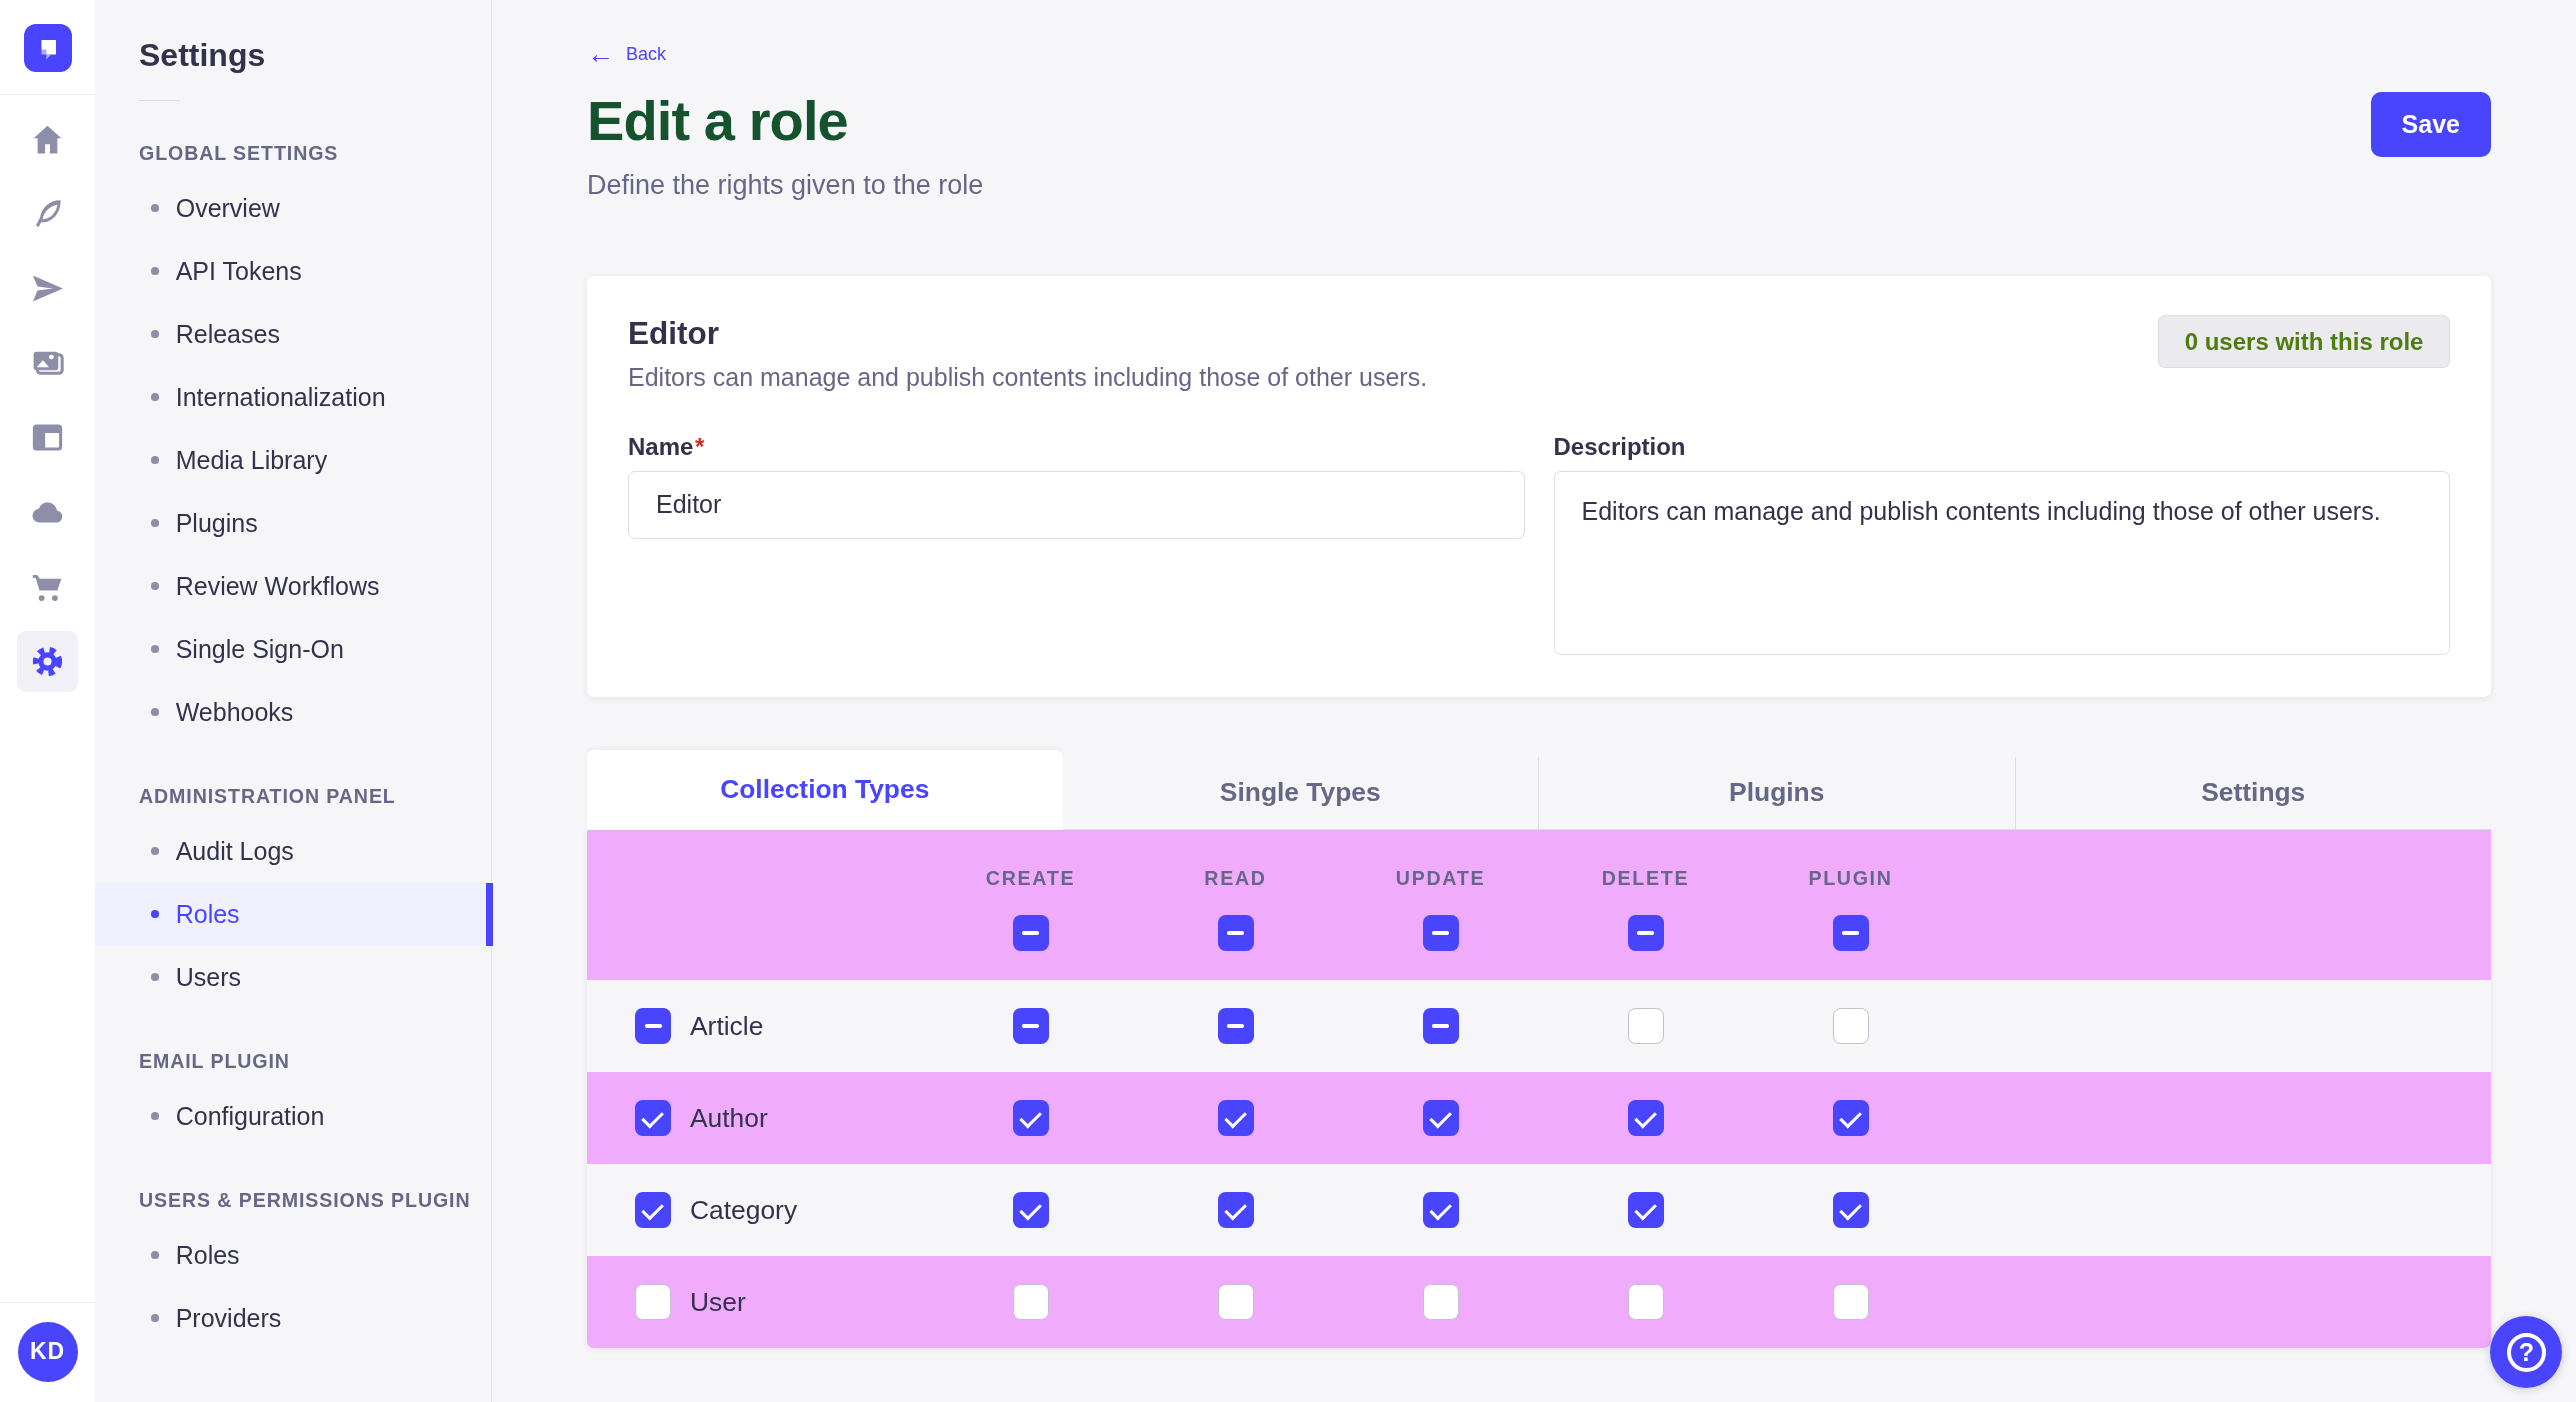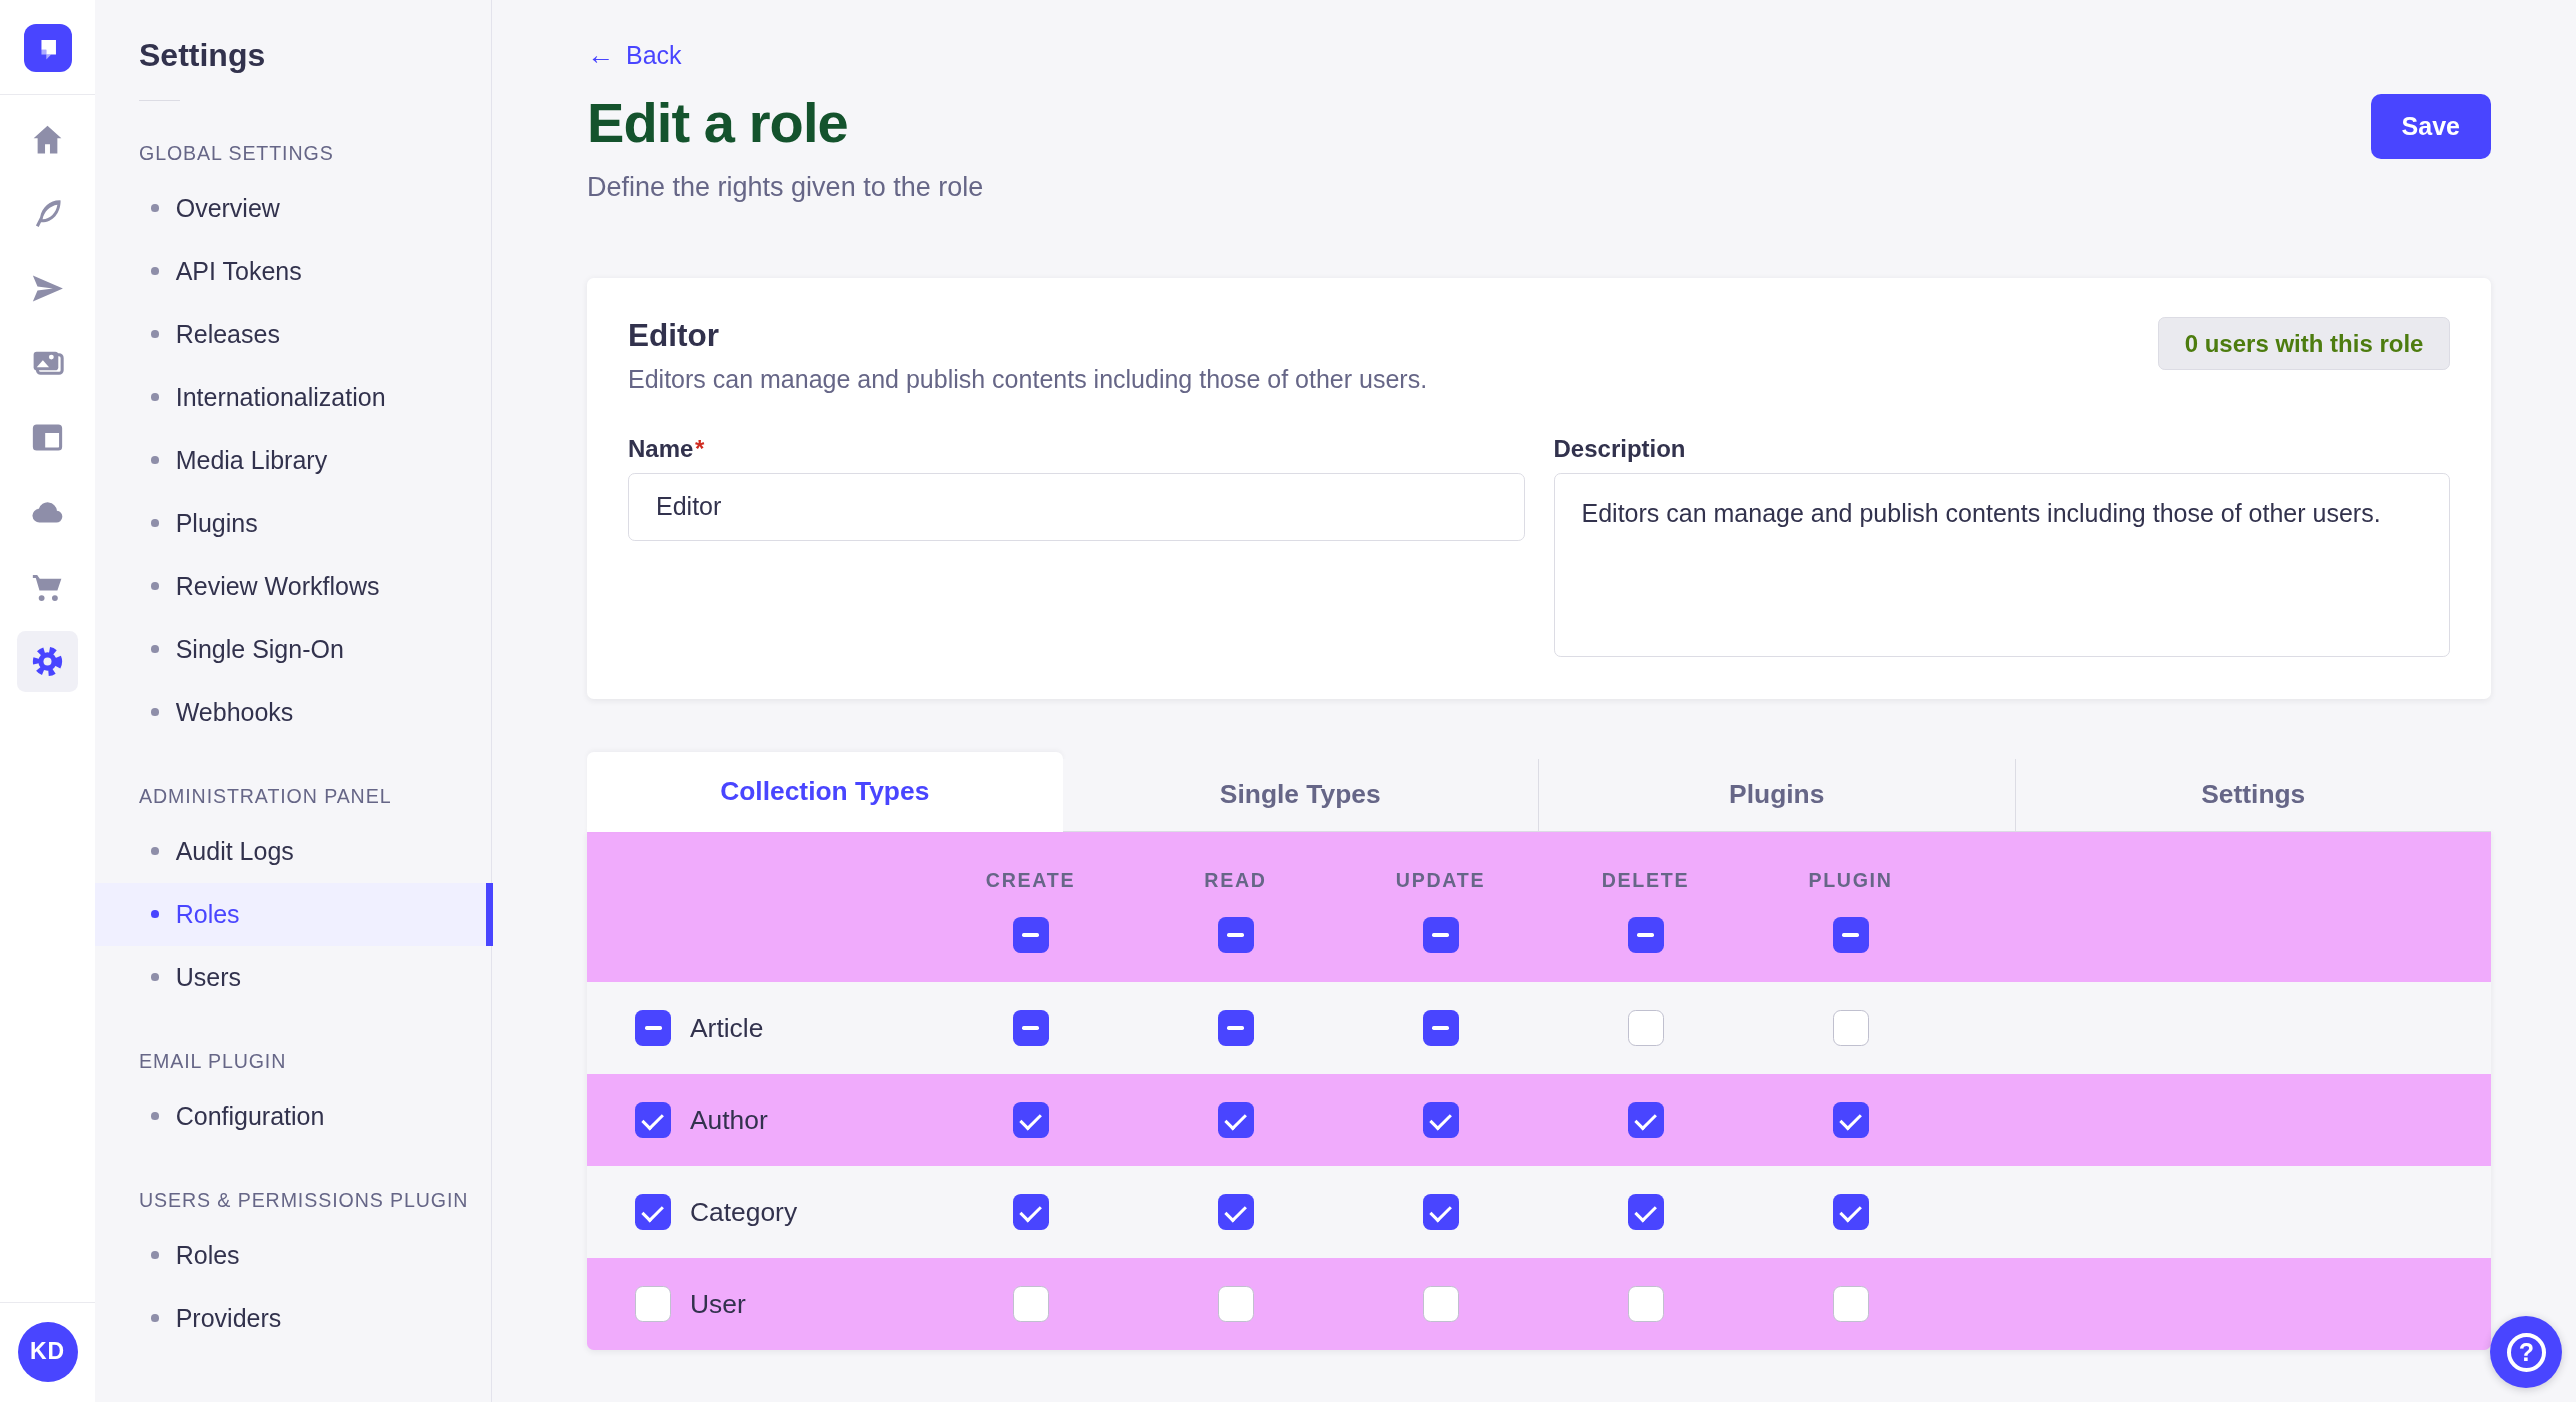--- a/index.html
+++ b/index.html
@@ -40,42 +40,42 @@
 
   
   .sidebar {
     width:397px; flex-shrink:0; background:#f6f6f9;
     border-right:1.7px solid #e3e3ec; padding-top:37px; position:relative;
   }
   .sidebar-title { font-size:32px; font-weight:bold; color:#32324d; padding-left:44px; }
   .sidebar-title-divider { width:41px; border-top:1.7px solid #dcdce4; margin:25.6px 0 0 44px; }
   .section { margin-top:41px; }
   .section-label {
-    font-size:19.6px; font-weight:normal; color:#666687; letter-spacing:0.9px;
+    font-size:19.6px; font-weight:bold; color:#666687; letter-spacing:0.9px;
     padding-left:44px; margin-bottom:12px;
   }
   .nav-list { list-style:none; }
   .nav-item {
     height:63px; display:flex; align-items:center; gap:17px;
     padding-left:56px; cursor:pointer; position:relative; 
   }
   .bullet { width:7.7px; height:7.7px; border-radius:50%; background:#8e8ea9; flex-shrink:0; }
   .nav-label { font-size:25px; color:#32324d; }
   .nav-item.active { background:#f0f0ff; }
   .nav-item.active .bullet { background:#4945ff; }
   .nav-item.active .nav-label { color:#4945ff; }
   .nav-item.active::after {
     content:""; position:absolute; right:-1.7px; top:0; bottom:0; width:6.8px; background:#4945ff;
   }
 
   
   .main { flex:1; padding:0 85px 0 95px; overflow:hidden; }
   .back-row { margin-top:41px; display:flex; align-items:center; gap:12px; cursor:pointer; width:fit-content; }
   .back-arrow { color:#4945ff; font-size:27px; line-height:1; }
-  .back-label { color:#4945ff; font-size:25px; }
+  .back-label { color:#4945ff; font-size:18px; }
   .title-row { display:flex; justify-content:space-between; align-items:flex-start; margin-top:20.4px; }
   .page-title { font-size:56px; font-weight:bold; color:#14532d; letter-spacing:-0.9px; }
   .page-subtitle { font-size:27px; color:#666687; margin-top:13.6px; }
   .btn-primary {
     background:#4945ff; color:#fff; border:none; border-radius:10px;
     height:65px; padding:0 31px; font-size:25px; font-weight:bold;
     font-family:"Liberation Sans",sans-serif; cursor:pointer; margin-top:3.4px;
   }
 
   

